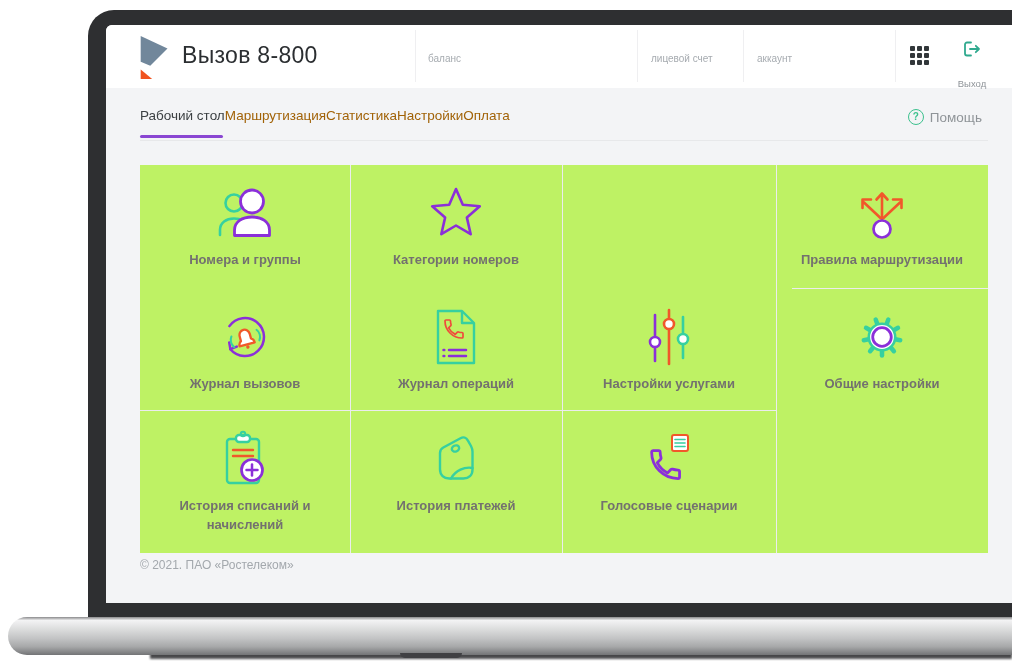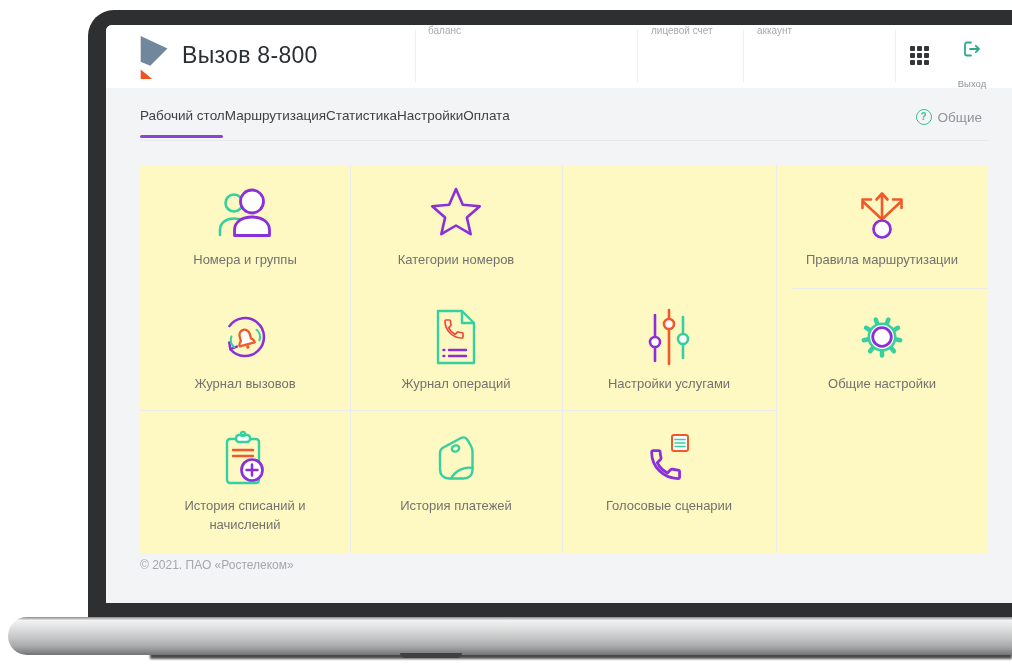--- a/index.html
+++ b/index.html
@@ -20,41 +20,41 @@
 
   
   .screen{position:absolute;left:106px;top:25px;width:906px;height:578px;z-index:5;
           background:#f3f4f6;border-radius:6px 0 0 0;overflow:hidden;}
 
   
   .hdr{position:absolute;left:0;top:0;right:0;height:63px;background:#fff;}
   .logo{position:absolute;left:34px;top:11px;}
   .app-title{position:absolute;left:76px;top:17px;font-size:23px;letter-spacing:.3px;color:#2b2e31;}
   .hdiv{position:absolute;top:5px;height:52px;width:1px;background:#efeff1;}
-  .hlabel{position:absolute;top:0;font-size:10px;color:#a6abb0;}
+  .hlabel{position:absolute;top:28px;font-size:10px;color:#a6abb0;}
   .apps-grid{position:absolute;left:804px;top:21px;width:19px;height:19px;
              display:grid;grid-template-columns:repeat(3,5px);grid-template-rows:repeat(3,5px);gap:2px;cursor:pointer;}
   .apps-grid span{background:#32373a;border-radius:1px;}
   .logout{position:absolute;left:842px;top:15px;width:48px;text-align:center;cursor:pointer;}
   .logout-label{display:block;font-size:9.5px;color:#8e9398;margin-top:16px;}
 
   
   .tabs{position:absolute;left:34px;top:83px;display:flex;font-size:13.5px;}
-  .tab{position:relative;color:#404040;cursor:pointer;white-space:nowrap;}
+  .tab{position:relative;color:#a16207;cursor:pointer;white-space:nowrap;}
   .tab.active{color:#3c4043;}
   .tab.active::after{content:'';position:absolute;left:0;right:2px;top:27px;height:3px;
                      background:#8a46d2;border-radius:2px;}
   .tabs-sep{position:absolute;left:34px;right:24px;top:115px;height:1px;background:#e7e8ea;}
   .help{position:absolute;right:30px;top:84px;display:flex;align-items:center;gap:6px;
         color:#8f9498;font-size:13.5px;cursor:pointer;}
   .qmark{width:14px;height:14px;border:1.5px solid #3cc18e;border-radius:50%;color:#3cc18e;
          font-size:10px;font-weight:bold;line-height:14px;text-align:center;}
 
   
-  .panel{position:absolute;left:34px;top:140px;width:848px;height:388px;background:#fef9c3;}
+  .panel{position:absolute;left:34px;top:140px;width:848px;height:388px;background:#bef264;font-weight:bold;}
   .vl{position:absolute;top:0;bottom:0;width:1px;background:#ebecee;}
   .hl{position:absolute;height:1px;background:#ebecee;}
   .cell{position:absolute;display:flex;flex-direction:column;align-items:center;cursor:pointer;}
   .c1{left:0;width:210px}.c2{left:210px;width:212px}.c3{left:422px;width:214px}.c4{left:636px;width:212px}
   .r1{top:16px}.r2{top:140px}.r3{top:262px}
   .tile-icon{height:64px;display:flex;align-items:center;justify-content:center;}
   .tile-label{margin-top:6px;font-size:13px;color:#73716f;text-align:center;
               line-height:1.45;white-space:pre-line;}
 
   .footer{position:absolute;left:34px;top:533px;font-size:12px;color:#a3a8ad;}
@@ -114,21 +114,21 @@
     <div class="tabs">
       <span class="tab active">Рабочий стол</span>
       <span class="tab">Маршрутизация</span>
       <span class="tab">Статистика</span>
       <span class="tab">Настройки</span>
       <span class="tab">Оплата</span>
     </div>
     <div class="tabs-sep"></div>
     <div class="help">
       <span class="qmark">?</span>
-      <span>Общие</span>
+      <span>Помощь</span>
     </div>
 
     <div class="panel">
       <span class="vl" style="left:210px"></span>
       <span class="vl" style="left:422px"></span>
       <span class="vl" style="left:636px"></span>
       <span class="hl" style="left:652px;width:196px;top:123px"></span>
       <span class="hl" style="left:0;width:636px;top:245px"></span>
 
       <div class="cell c1 r1">

